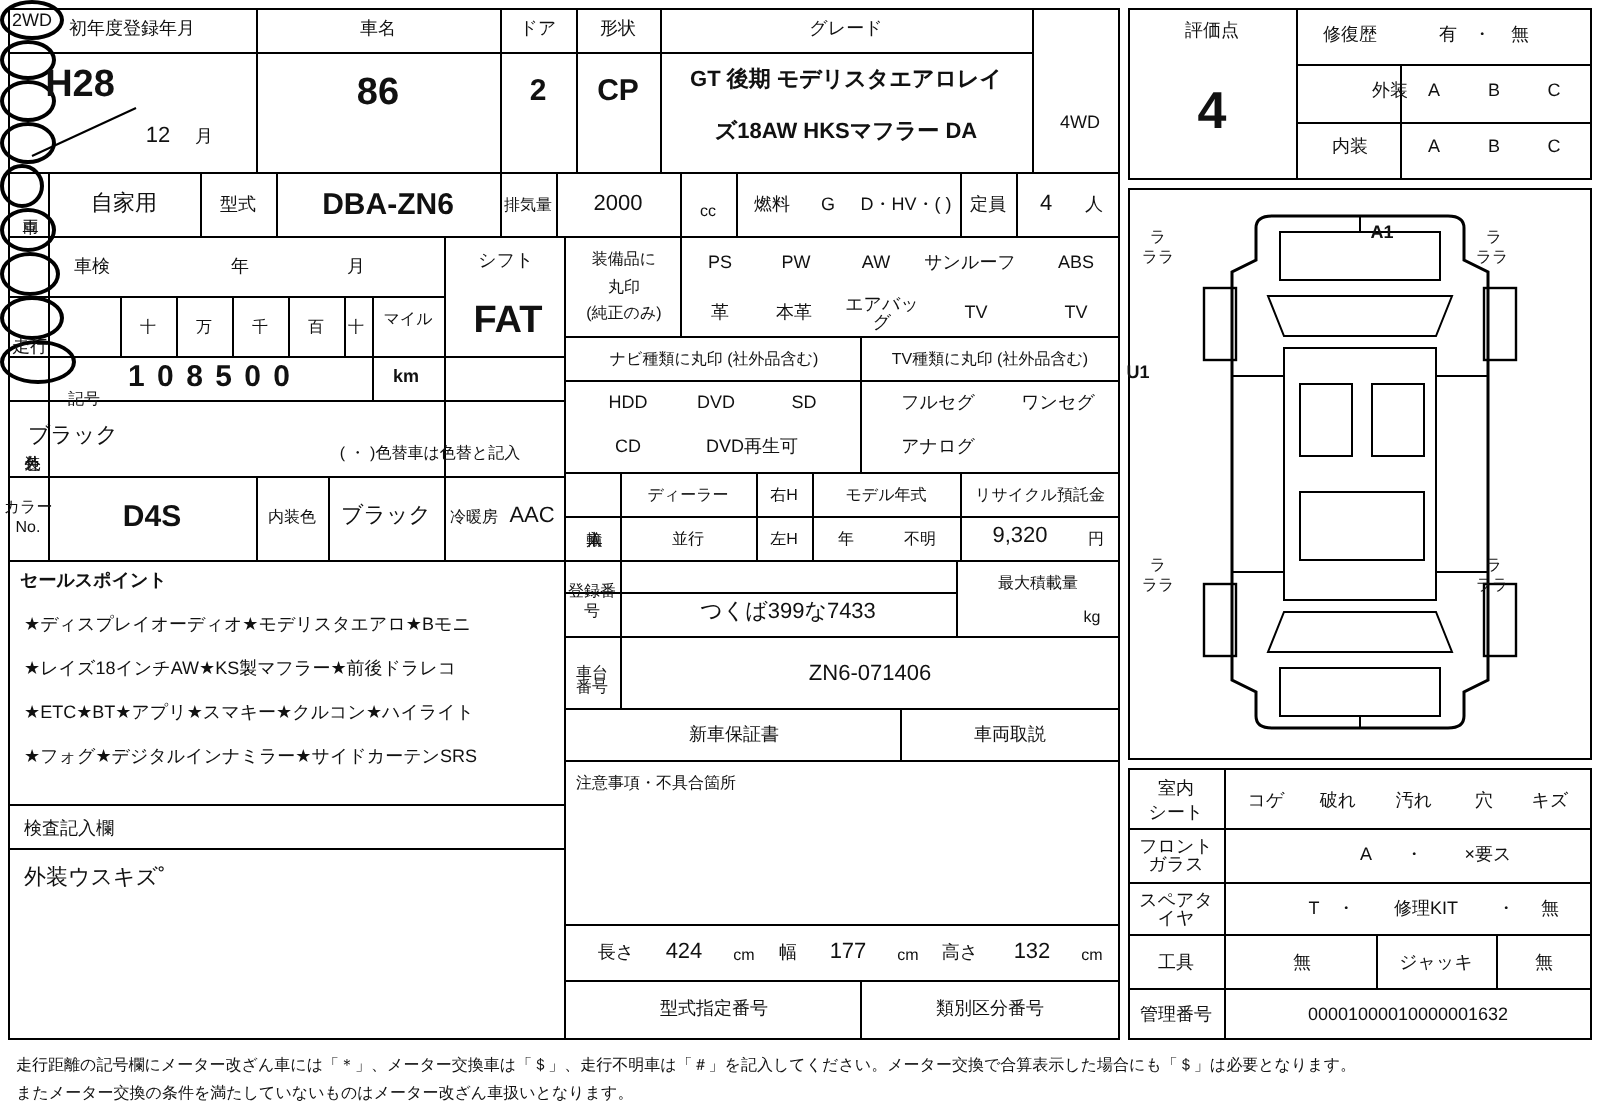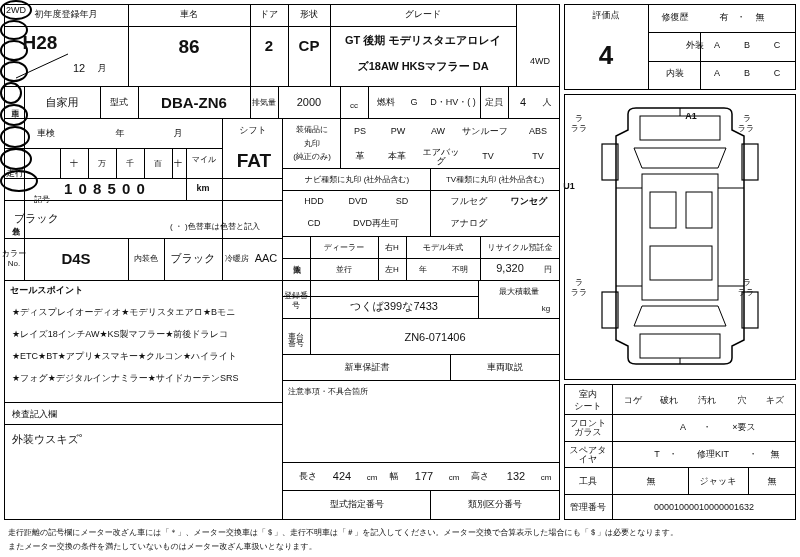--- a/index.html
+++ b/index.html
@@ -213,21 +213,21 @@
   <div class="lbl tiny" style="left:284px;top:172px;width:146px;height:16px;">ナビ種類に丸印 (社外品含む)</div>
   <div class="lbl tiny" style="left:432px;top:172px;width:126px;height:16px;">TV種類に丸印 (社外品含む)</div>
 
   <div class="lbl sm" style="left:296px;top:192px;width:36px;height:20px;">HDD</div>
   <div class="lbl sm" style="left:340px;top:192px;width:36px;height:20px;">DVD</div>
   <div class="lbl sm" style="left:384px;top:192px;width:36px;height:20px;">SD</div>
   <div class="lbl sm" style="left:296px;top:214px;width:36px;height:20px;">CD</div>
   <div class="lbl sm" style="left:338px;top:214px;width:76px;height:20px;">DVD再生可</div>
 
   <div class="lbl sm" style="left:440px;top:192px;width:58px;height:20px;">フルセグ</div>
-  <div class="lbl sm" style="left:500px;top:192px;width:58px;height:20px;font-weight:bold;">ワンセグ</div>
+  <div class="lbl sm" style="left:500px;top:192px;width:58px;height:20px;">ワンセグ</div>
   <div class="lbl sm" style="left:440px;top:214px;width:58px;height:20px;">アナログ</div>
 
   <div class="hline" style="left:282px;top:258px;width:278px;"></div>
   <div class="hline" style="left:282px;top:280px;width:278px;"></div>
   <div class="vline" style="left:310px;top:236px;height:44px;"></div>
   <div class="vline" style="left:378px;top:236px;height:44px;"></div>
   <div class="vline" style="left:406px;top:236px;height:44px;"></div>
   <div class="vline" style="left:480px;top:236px;height:44px;"></div>
 
   <div class="lbl tiny" style="left:283px;top:240px;width:26px;height:38px;writing-mode:vertical-rl;">輸入車</div>

